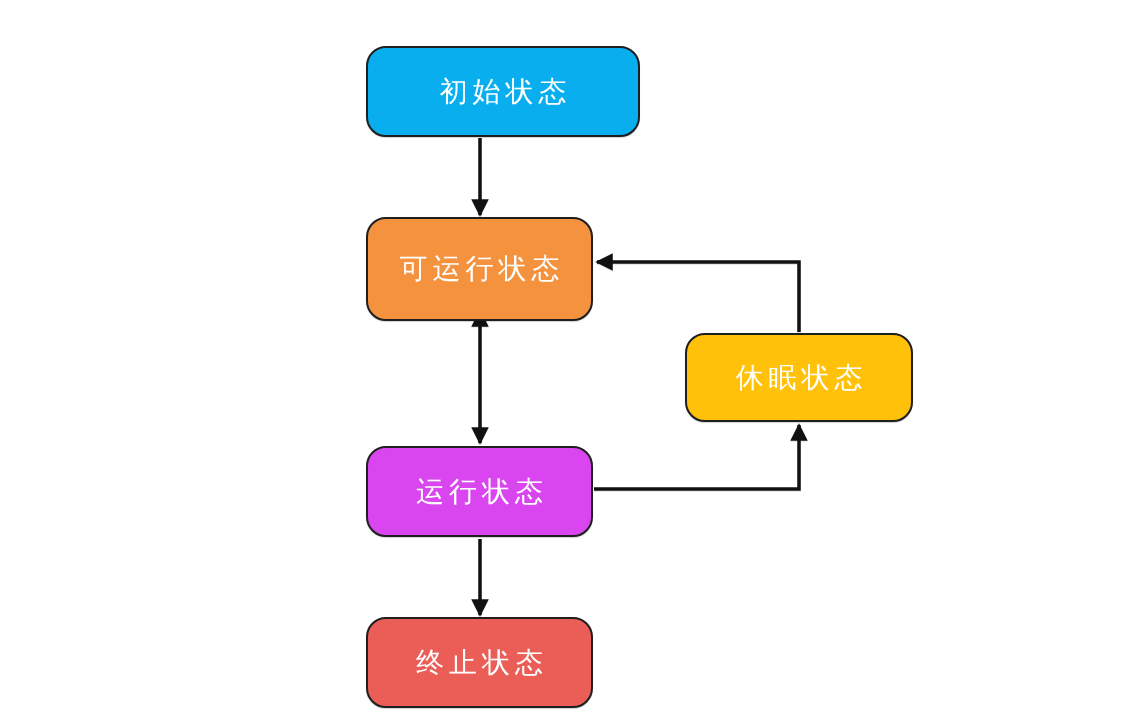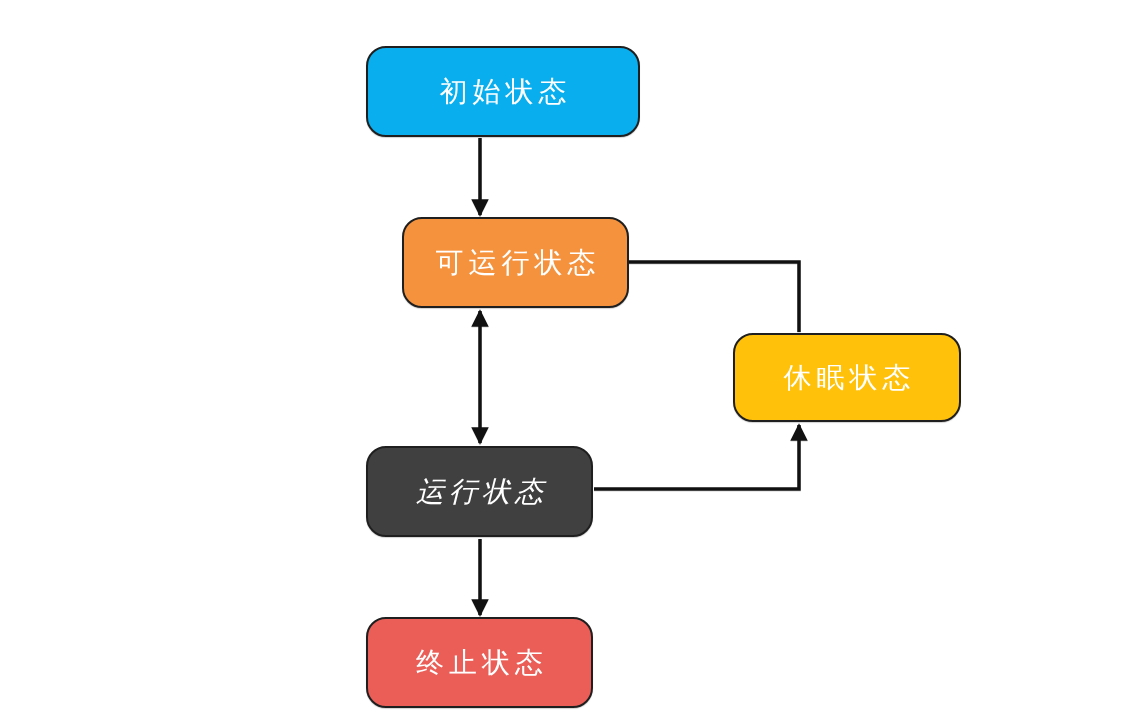--- a/index.html
+++ b/index.html
@@ -38,24 +38,24 @@
   }
   .node-label {
     color: #ffffff;
     font-size: 28px;
     letter-spacing: 5px;
     text-indent: 5px; 
     white-space: nowrap;
     user-select: none;
   }
   .n-initial    { left: 366px; top: 46px;  width: 274px; height: 91px; }
-  .n-runnable   { left: 366px; top: 217px; width: 227px; height: 91px; margin-left: 36px; }
+  .n-runnable   { left: 366px; top: 217px; width: 227px; height: 104px; }
   .n-running    { left: 366px; top: 446px; width: 227px; height: 91px; }
   .n-terminated { left: 366px; top: 617px; width: 227px; height: 91px; }
-  .n-sleep      { left: 685px; top: 333px; width: 228px; height: 89px; margin-left: 48px; }
+  .n-sleep      { left: 685px; top: 333px; width: 228px; height: 89px; }
 </style>
 </head>
 <body>
 
 <div class="canvas" style="background-color: rgb(255, 255, 255); color: rgb(255, 255, 255);">
 
   <svg class="edges-layer" width="1142" height="714" viewBox="0 0 1142 714" xmlns="http://www.w3.org/2000/svg">
     <defs>
       <marker id="arrow" viewBox="0 0 10 10" refX="9" refY="5" markerWidth="5" markerHeight="5" orient="auto-start-reverse">
         <path d="M0,0 L10,5 L0,10 z" fill="#111111"></path>
@@ -78,21 +78,21 @@
   </div>
 
   <div class="node n-runnable" style="background-color: rgb(245, 146, 61); border-color: rgb(31, 31, 31);">
     <span class="node-label">可运行状态</span>
   </div>
 
   <div class="node n-sleep" style="background-color: rgb(255, 193, 10); border-color: rgb(31, 31, 31);">
     <span class="node-label">休眠状态</span>
   </div>
 
-  <div class="node n-running" style="background-color: #404040; border-color: rgb(31, 31, 31); font-style: italic;">
+  <div class="node n-running" style="background-color: #d946ef; border-color: rgb(31, 31, 31);">
     <span class="node-label">运行状态</span>
   </div>
 
   <div class="node n-terminated" style="background-color: rgb(234, 94, 87); border-color: rgb(31, 31, 31);">
     <span class="node-label">终止状态</span>
   </div>
 
 </div>
 
 </body></html>

